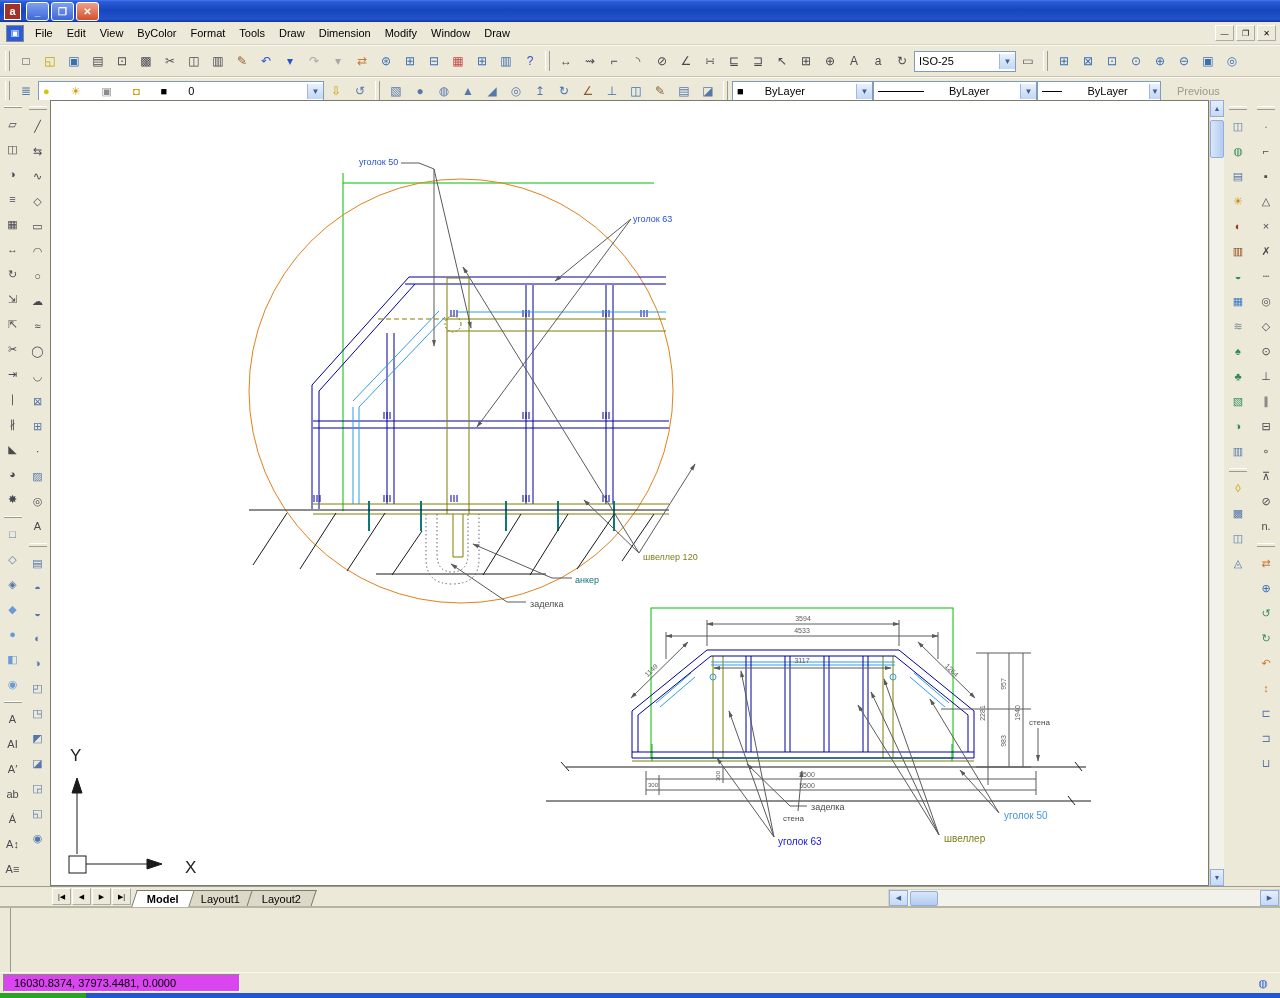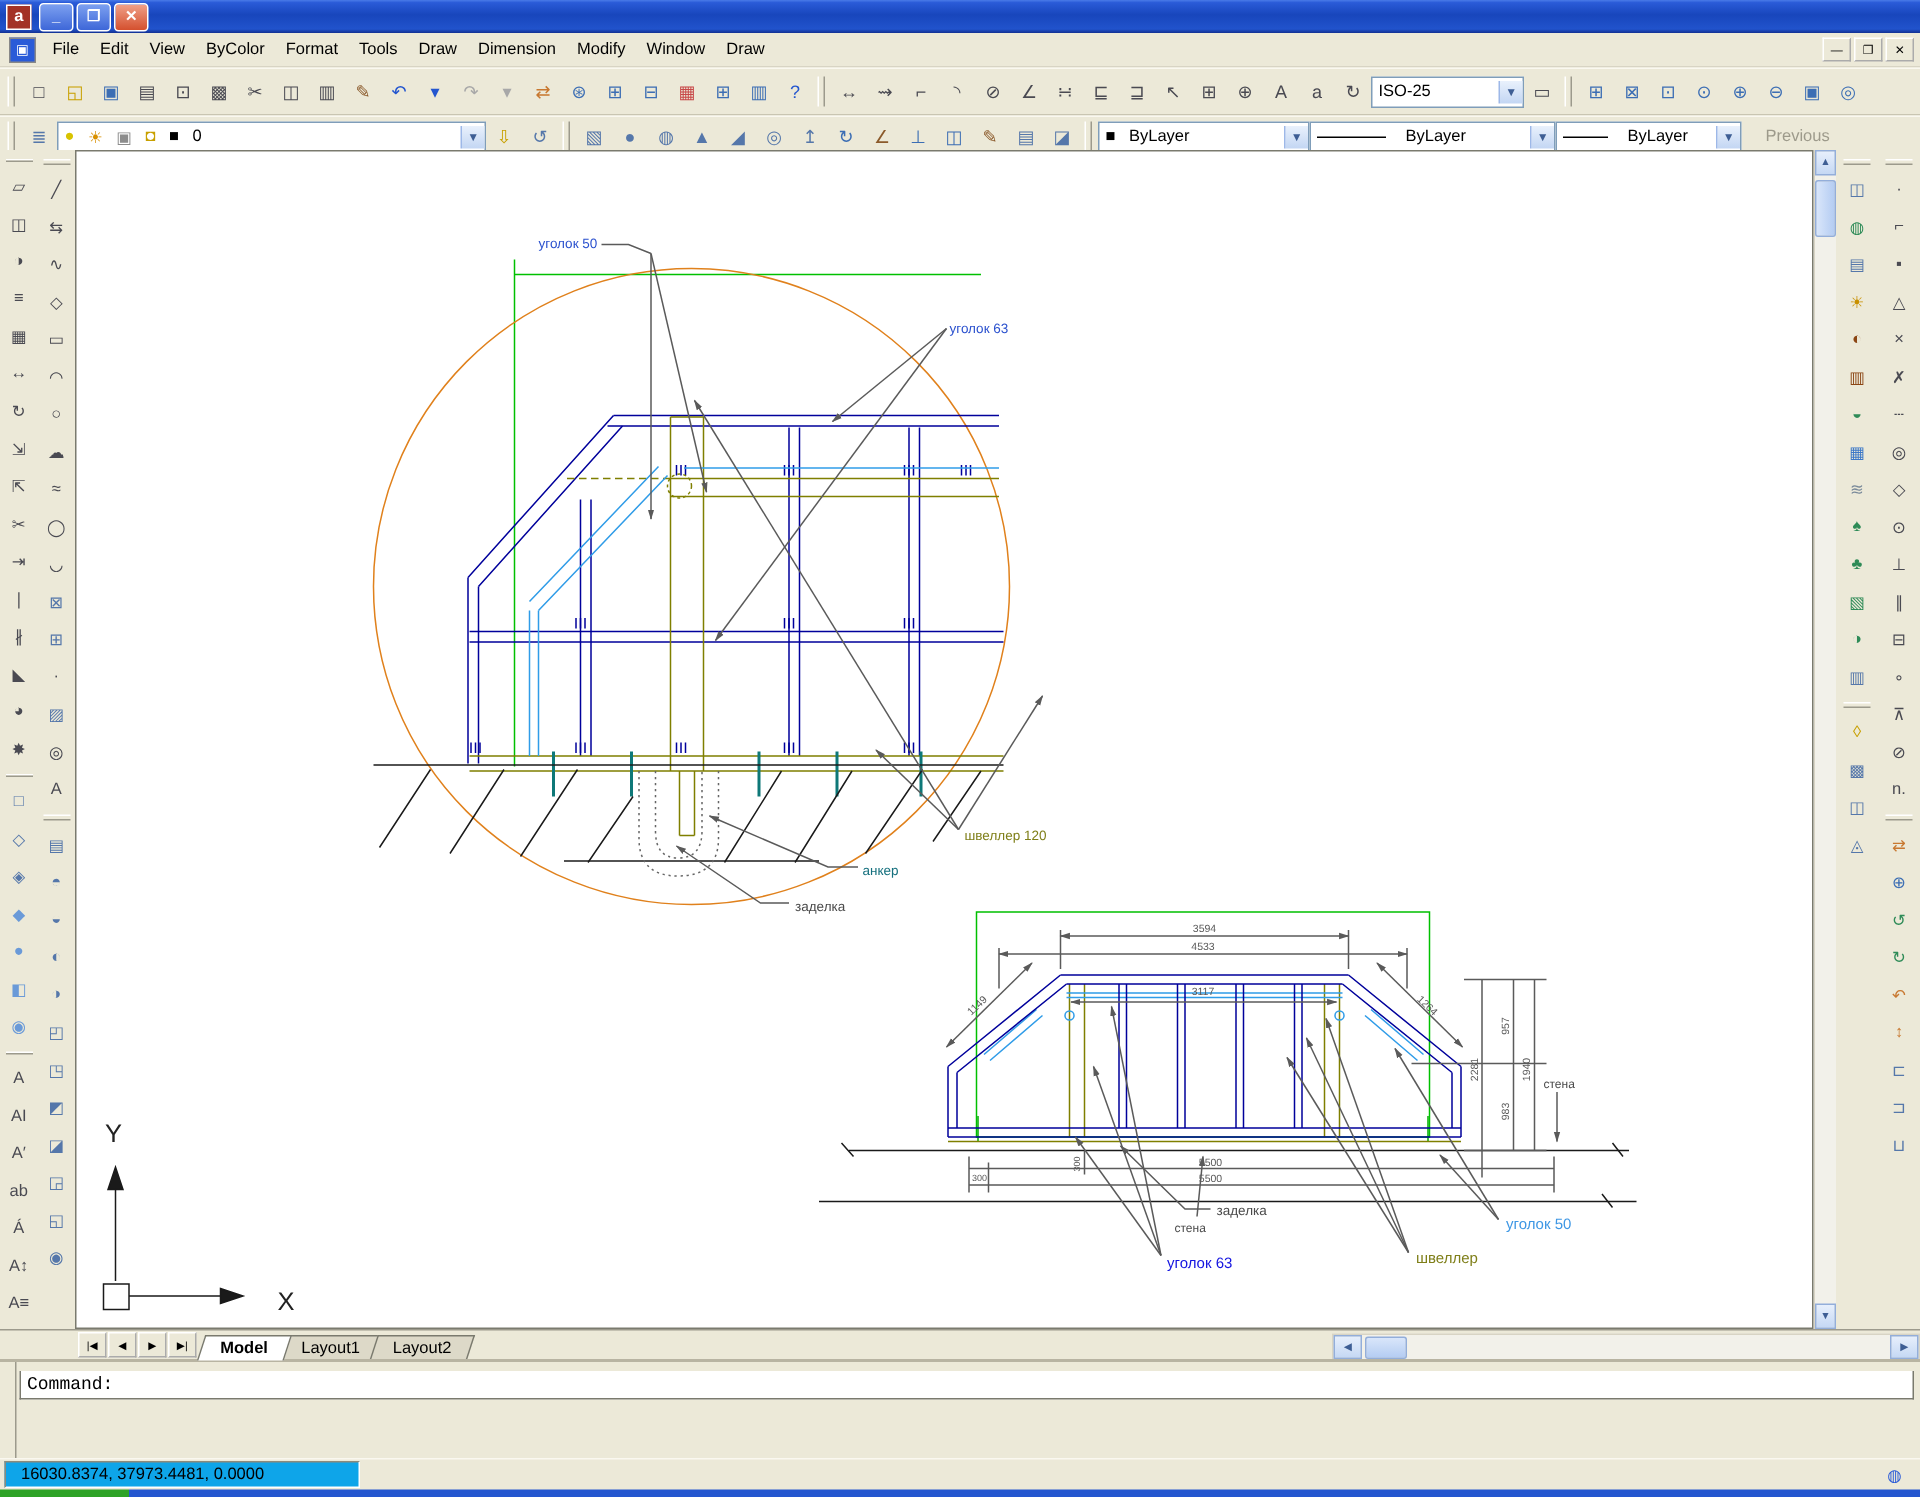--- a/index.html
+++ b/index.html
@@ -23,21 +23,21 @@
   .mdibtns{margin-left:auto;display:flex;gap:2px;padding-right:4px}
   .mdib{width:17px;height:14px;border:1px outset #fff;background:#ECE9D8;font-size:8px;
         display:flex;align-items:center;justify-content:center}
   
   .tbrow{display:flex;align-items:center;background:#ECE9D8;border-top:1px solid #FAF8F0;border-bottom:1px solid #C9C5B2;padding:1px 2px}
   .tbrow1{height:28px}.tbrow2{height:24px}
   .grip{width:3px;height:20px;border-left:1px solid #fff;border-right:1px solid #9C9A8C;margin:0 4px 0 3px}
   .tstrip{display:flex;align-items:center}
   .ti{width:22px;height:22px;display:flex;align-items:center;justify-content:center;font-size:12px;color:#4A4A52;
       border:1px solid transparent;cursor:default}
-  .combo{height:19px;background:#fff;border:1px solid #7F9DB9;display:flex;align-items:center;font-size:11px;padding-left:4px;gap:9px}
+  .combo{height:19px;background:#fff;border:1px solid #7F9DB9;display:flex;align-items:center;font-size:11px;padding-left:4px;gap:21px}
   .combo .arr{margin-left:auto;width:15px;height:15px;background:linear-gradient(#E9F1FC,#C3D6F3);border-left:1px solid #9DB8E8;
               color:#3E5E94;font-size:8px;display:flex;align-items:center;justify-content:center}
   .lt-sample{display:inline-block;width:46px;border-top:1px solid #000;margin-right:4px}
   .bycolor{color:#9D9A8B;margin-left:10px;padding:0 6px}
   
   .main{position:absolute;top:100px;left:0;width:1280px;height:786px;display:flex}
   .side{background:#ECE9D8;display:flex}
   .side-l{width:50px}.side-r{width:56px}
   .icol{width:25px;display:flex;flex-direction:column;align-items:center;padding-top:2px}
   .icol .ti{margin-bottom:1px;font-size:11px}
@@ -67,21 +67,21 @@
   .cmd{position:absolute;top:906px;left:0;width:1280px;height:66px;background:#ECE9D8;border-top:2px solid #B8B4A2;display:flex}
   .cmdgrip{width:10px;border-right:1px solid #9C9A8C;background:#ECE9D8}
   .cmdbody{flex:1;padding:3px 4px 0 2px;display:flex;flex-direction:column}
   .cmdhist{background:#fff;border:1px solid #7A7A6E;height:35px;font-family:"Liberation Mono",monospace;font-size:12px;
            line-height:16px;padding:1px 4px;white-space:pre;overflow:hidden}
   .cmdinput{background:#fff;border:1px solid #7A7A6E;border-top:none;height:18px;font-family:"Liberation Mono",monospace;
             font-size:12px;line-height:18px;padding:0 4px;margin-top:3px}
   
   .statusbar{position:absolute;top:972px;left:0;width:1280px;height:21px;background:#ECE9D8;border-top:1px solid #FAF8F0;
              display:flex;align-items:center;padding:0 3px;gap:4px;box-sizing:border-box}
-  .coords{border:1px solid;border-color:#8D8A7A #FFF #FFF #8D8A7A;background:#0ea5e9;padding:2px 10px;width:215px}
+  .coords{border:1px solid;border-color:#8D8A7A #FFF #FFF #8D8A7A;background:#d946ef;padding:2px 10px;width:215px}
   .sbt{border:1px outset #FFF;background:#ECE9D8;padding:1px 7px;cursor:default}
   .sbt.pressed{border:1px inset #8D8A7A;background:#E2DECB}
   .sbright{margin-left:auto;display:flex;align-items:center;gap:6px;padding-right:6px}
   .commicon{width:16px;height:14px;font-size:11px;color:#2A5BD8;display:flex;align-items:center;justify-content:center}
   .taskstrip{position:absolute;top:993px;left:0;width:1280px;height:5px;
              background:linear-gradient(90deg,#2DA226 0,#2DA226 86px,#2456CF 86px,#2456CF 100%)}
   svg text{font-family:"Liberation Sans",sans-serif}
 </style>
 </head>
 <body>
@@ -567,21 +567,20 @@
     <div class="sbtn2 h">◀</div>
     <div class="hthumb"></div>
     <div class="hspacer"></div>
     <div class="sbtn2 h">▶</div>
   </div>
 </div>
 
 <div class="cmd">
   <div class="cmdgrip"></div>
   <div class="cmdbody">
-    <div class="cmdinput">Command:</div>
   </div>
 </div>
 
 <div class="statusbar">
   <div class="coords">16030.8374, 37973.4481, 0.0000</div>
   <div class="sbright">
     <div class="commicon">◍</div>
   </div>
 </div>
 <div class="taskstrip"></div>

